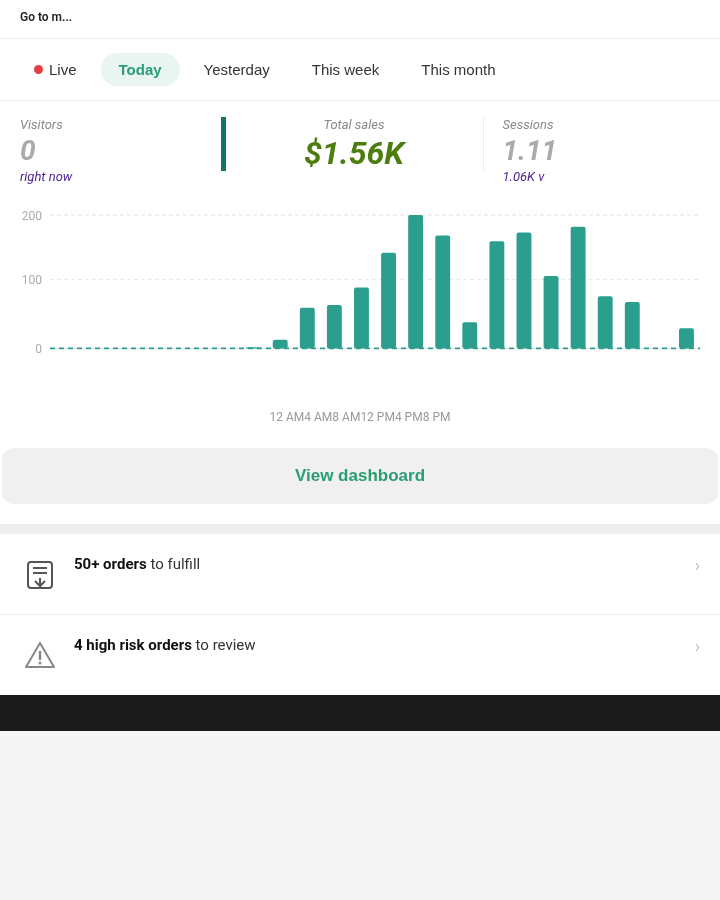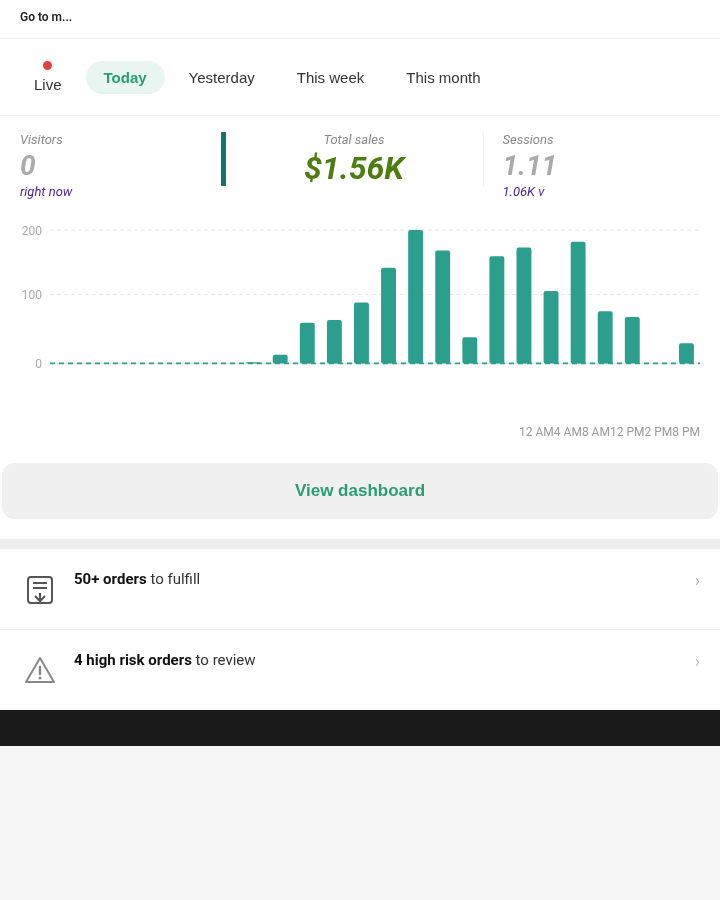--- a/index.html
+++ b/index.html
@@ -38,21 +38,20 @@
     .filter-tab {
       padding: 8px 18px;
       border-radius: 20px;
       font-size: 15px;
       font-weight: 500;
       color: #333;
       cursor: pointer;
       white-space: nowrap;
       border: none;
       background: transparent;
-      flex-direction: column;
     }
     .filter-tab.active {
       background: #e8f5f0;
       color: #2a9d72;
       font-weight: 600;
     }
     .filter-tab.live {
       display: flex;
       align-items: center;
       gap: 6px;
@@ -121,21 +120,21 @@
       position: relative;
       height: 200px;
       width: 100%;
     }
     .chart-svg {
       width: 100%;
       height: 100%;
     }
     .chart-labels {
       display: flex;
-      justify-content: flex-end;
+      justify-content: center;
       padding: 6px 0 4px;
       font-size: 12px;
       color: #999;
     }
 
     
     .dashboard-btn-wrap {
       background: #fff;
       padding: 10px 2px 20px;
     }
@@ -276,21 +275,21 @@
         <rect x="604.84375" y="88.26086956521739" width="14.895833333333334" height="41.73913043478261" fill="#2b9e8e" rx="2"></rect>
         <rect x="659.0104166666666" y="111.73913043478261" width="14.895833333333334" height="18.26086956521739" fill="#2b9e8e" rx="2"></rect>
       </svg>
     
   </div>
   <div class="chart-labels">
     <span>12 AM</span>
     <span>4 AM</span>
     <span>8 AM</span>
     <span>12 PM</span>
-    <span>2 PM</span>
+    <span>4 PM</span>
     <span>8 PM</span>
   </div>
 </div>
 
 <div class="dashboard-btn-wrap">
   <button class="dashboard-btn">View dashboard</button>
 </div>
 
 <div class="separator"></div>
 

